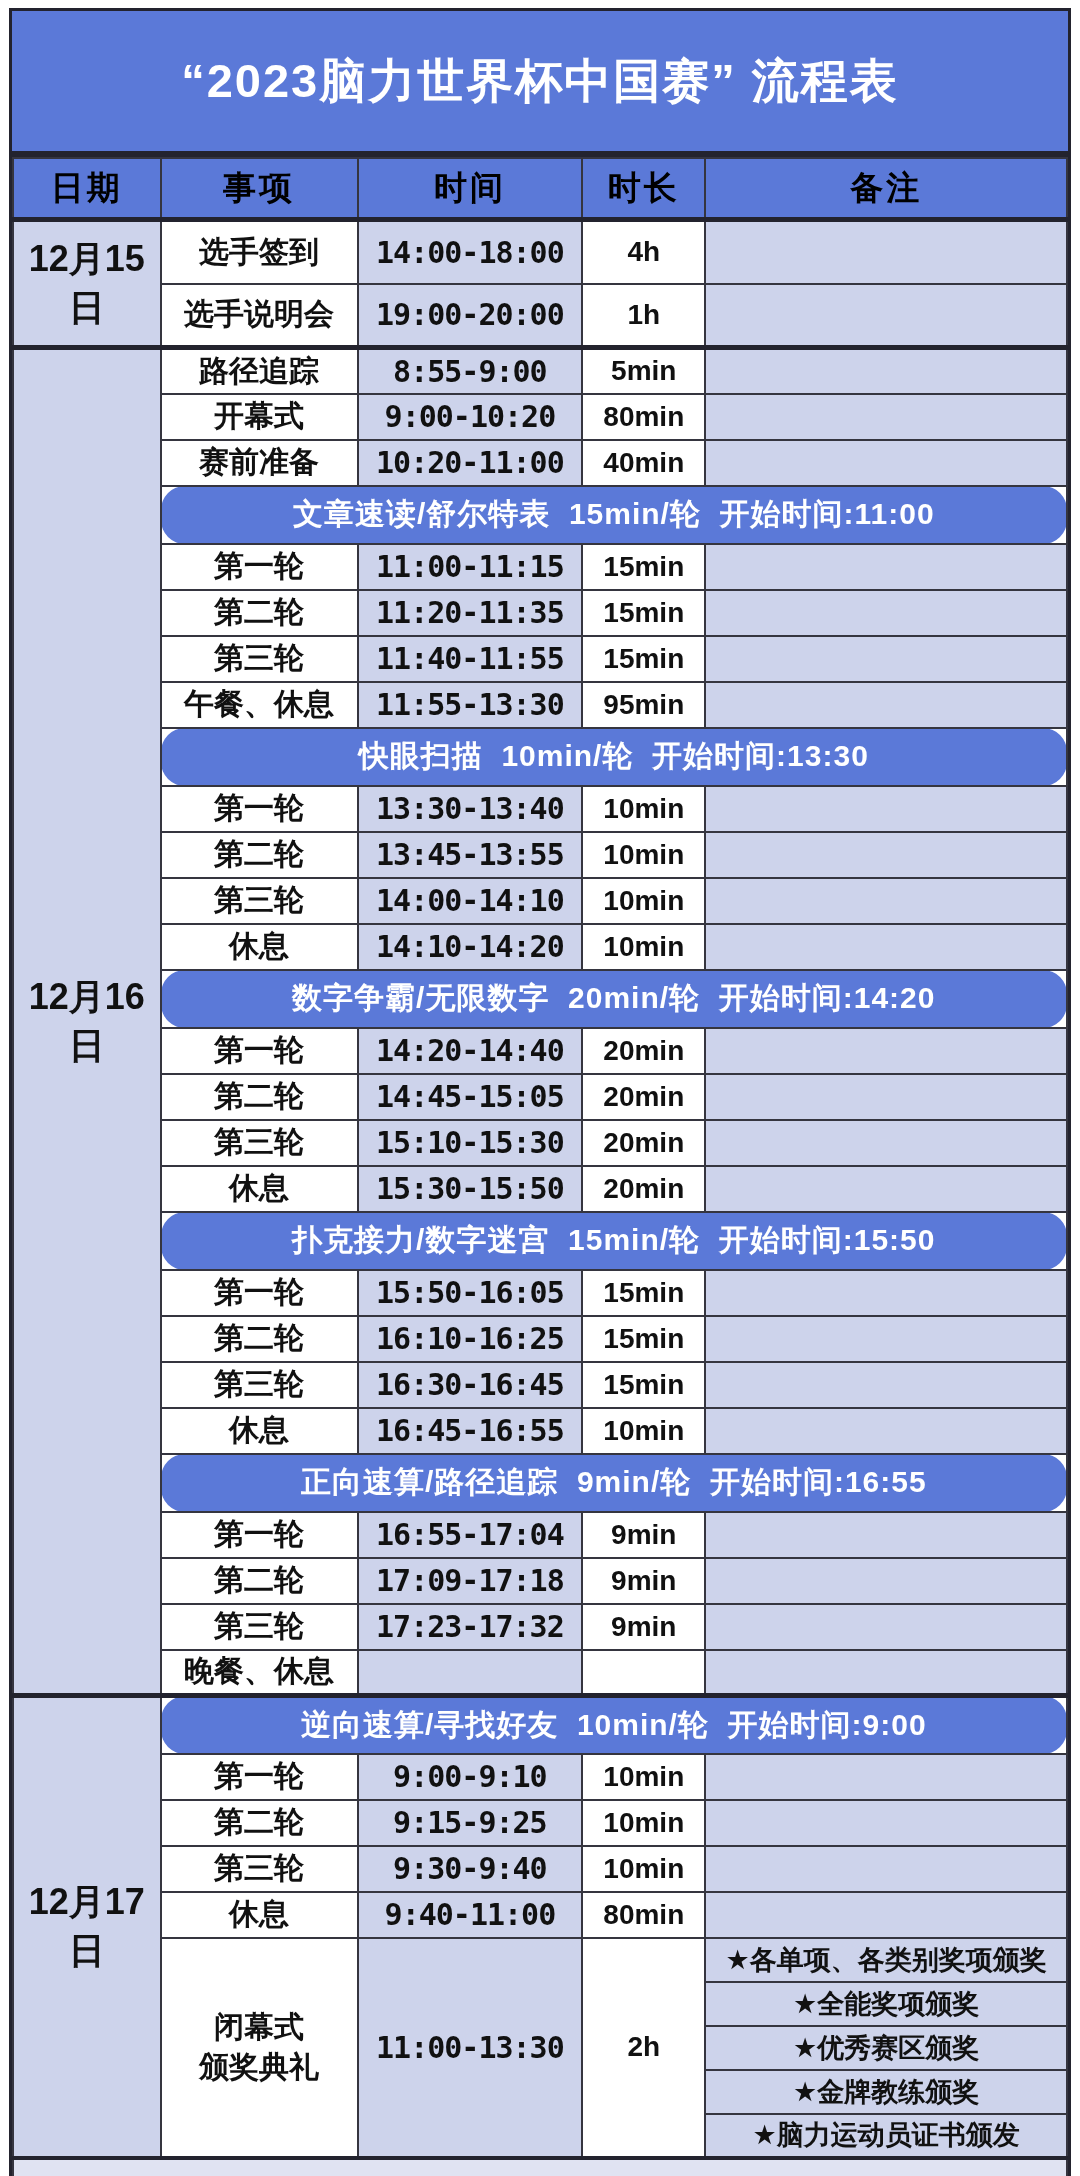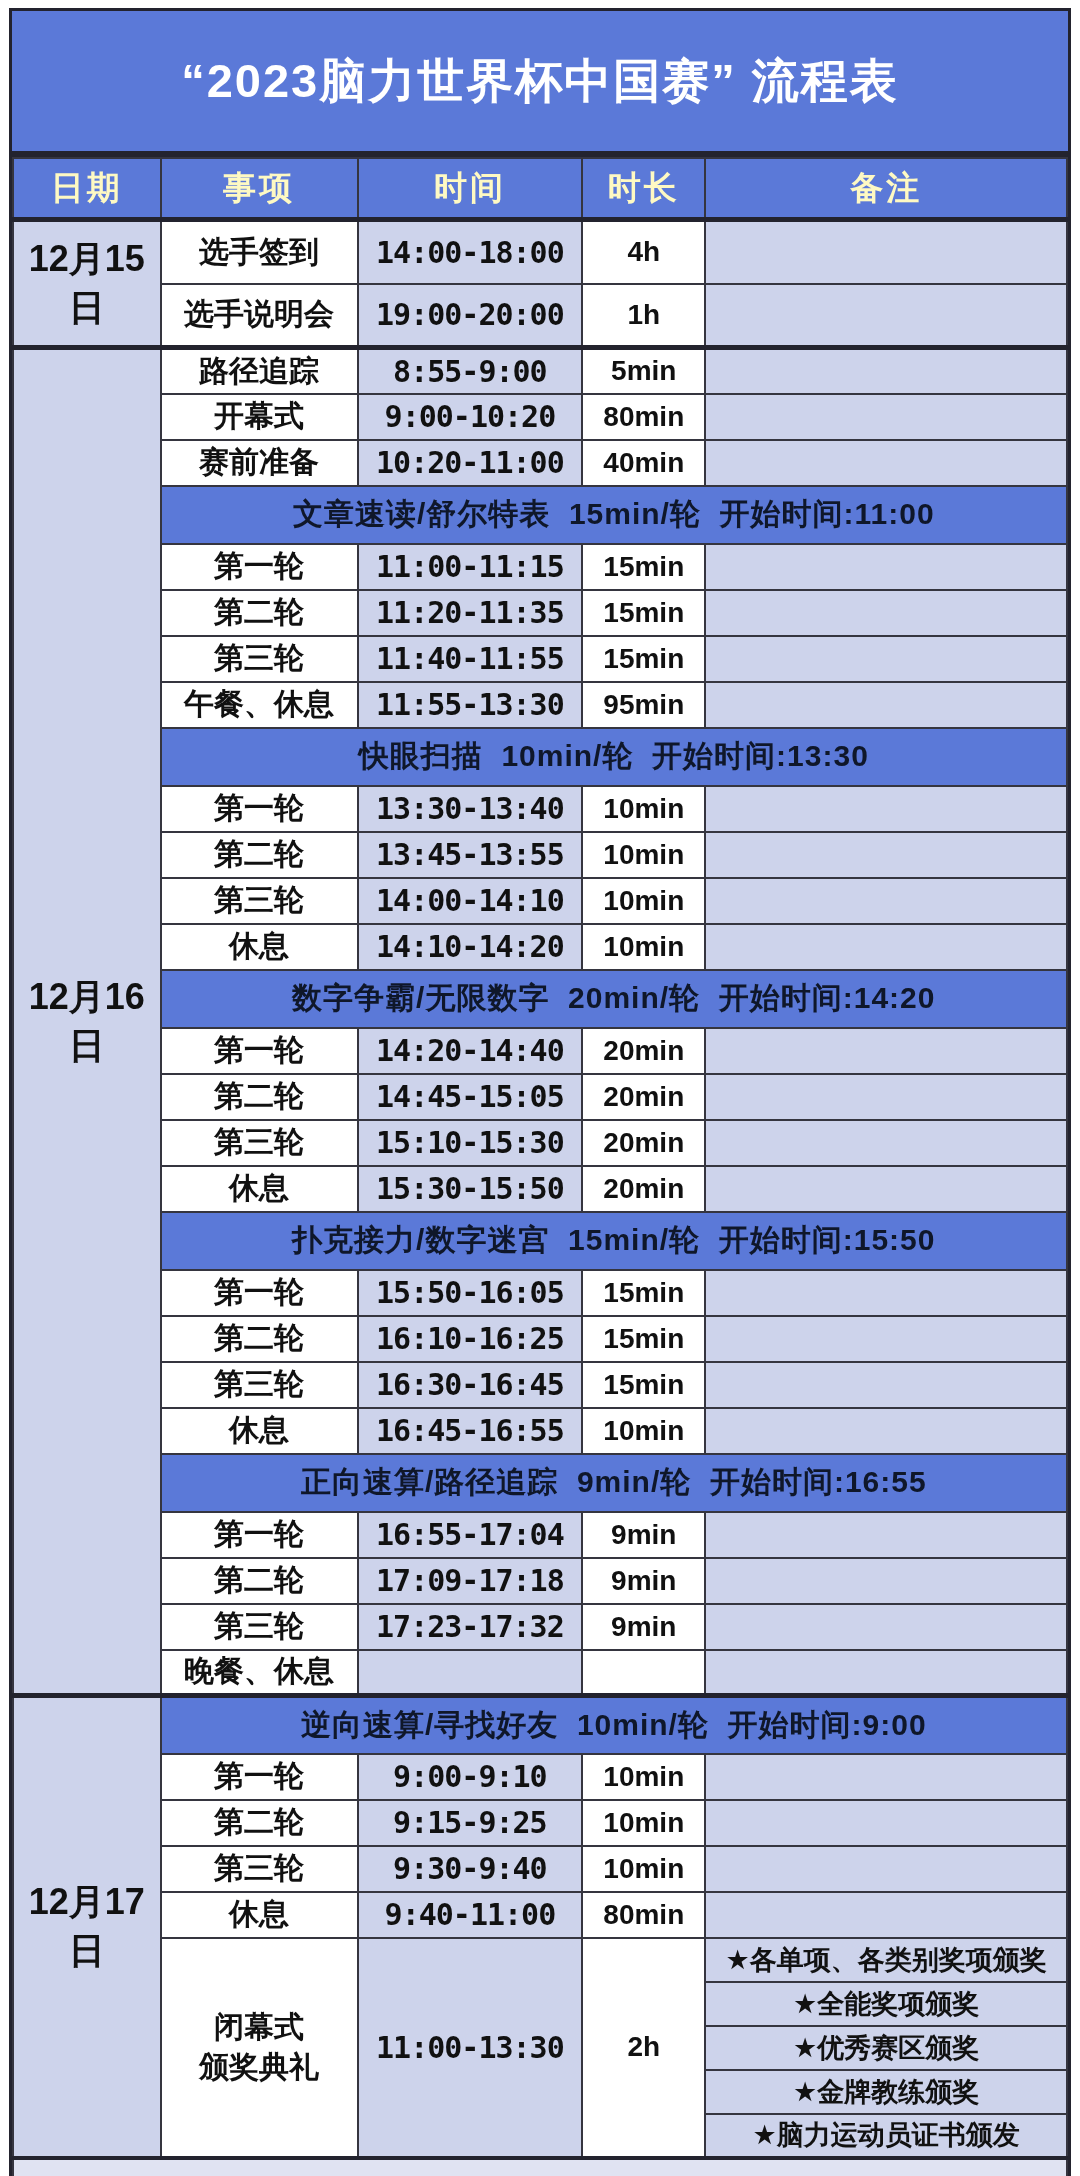--- a/index.html
+++ b/index.html
@@ -11,29 +11,29 @@
     display:flex; align-items:center; justify-content:center;
     font-size:47px; font-weight:700; letter-spacing:2px;
     border-bottom:6px solid #23232e;
   }
   table.schedule { width:100%; border-collapse:collapse; table-layout:fixed; }
   .schedule th, .schedule td {
     border:2px solid #35353f; text-align:center; vertical-align:middle;
     font-weight:700; padding:0 4px; overflow:hidden;
   }
   .schedule thead th {
-    background:#5b79d8; color:#fef9c3; font-size:33px; height:58px;
+    background:#5b79d8; color:#000000; font-size:33px; height:58px;
     border-bottom:4px solid #23232e; letter-spacing:3px;
   }
   .c-date   { background:#cdd3eb; font-size:36px; }
   .c-item   { background:#ffffff; font-size:30px; }
   .c-time   { background:#cdd3eb; font-size:30px; font-family:"DejaVu Sans Mono","Liberation Mono",monospace; font-weight:700; letter-spacing:-1px;margin-left:21px; }
   .c-dur    { background:#ffffff; font-size:28px; font-family:Liberation Sans, sans-serif; font-weight:700; }
   .c-remark { background:#cdd3eb; font-size:27px; }
-  .banner-cell { background:#5b79d8; color:#0f172a; font-size:30px; white-space:pre-wrap; letter-spacing:1px; }
+  .banner-cell { background:#5b79d8; color:#ffffff; font-size:30px; white-space:pre-wrap; letter-spacing:1px;border-radius:24px; }
   tr.evt { height:46px; }
   tr.tall { height:64px; }
   tr.banner-row { height:58px; }
   tr.sub { height:44px; }
   tr.group-start td { border-top:5px solid #23232e; }
   .closing-cell div { line-height:1.35; }
   tr.footer-row td { height:22px; background:#e0e3f2; border-top:4px solid #23232e; }
 </style>
 </head>
 <body>

